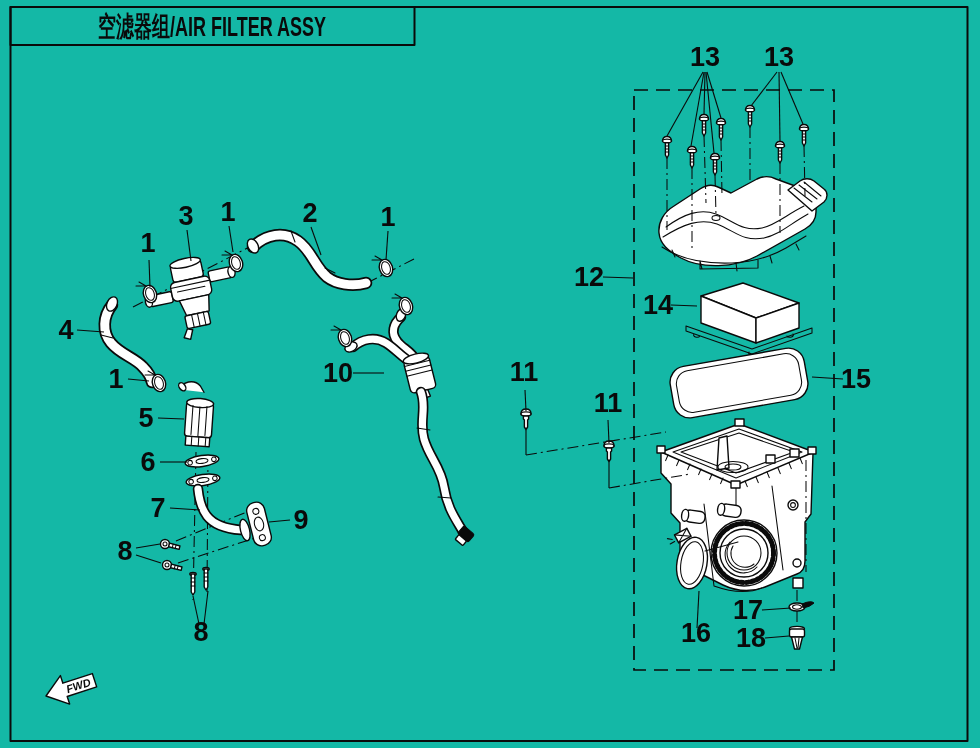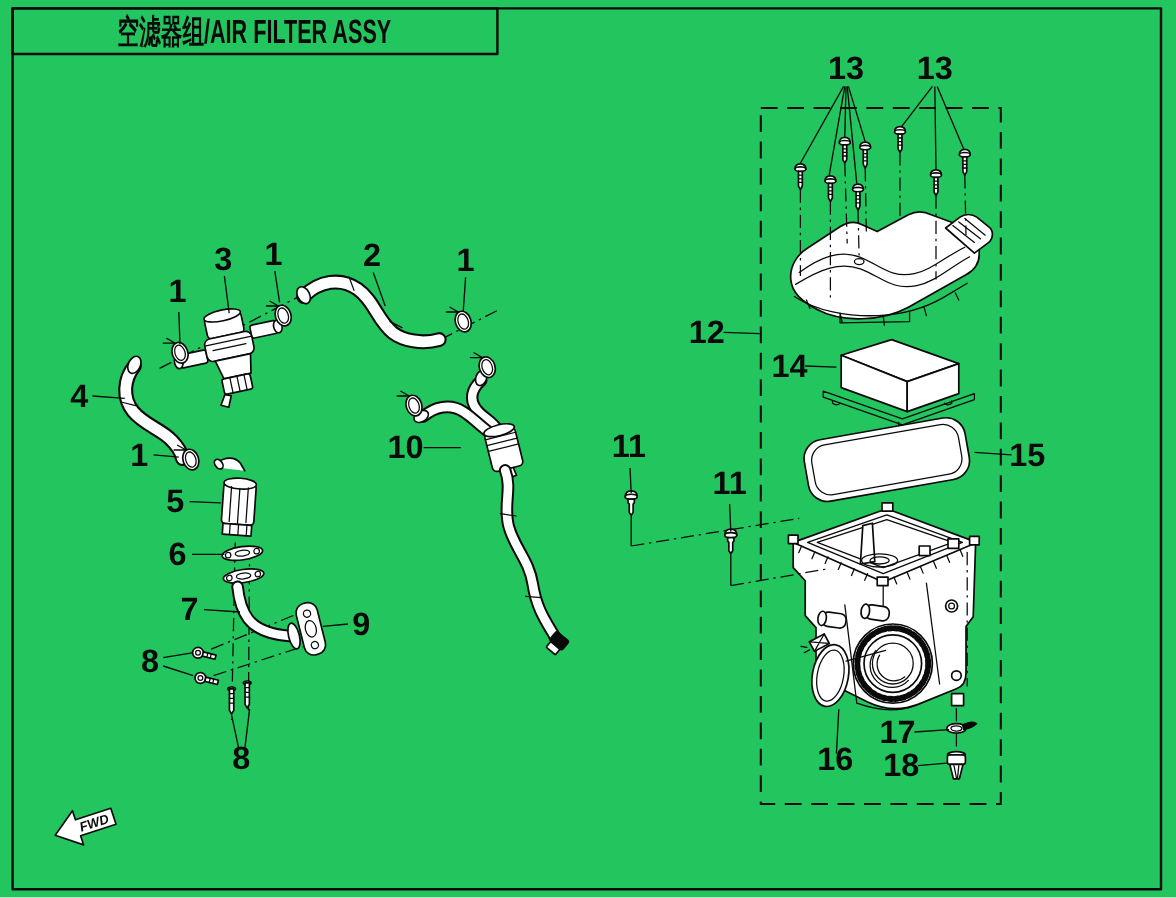--- a/index.html
+++ b/index.html
@@ -1,16 +1,16 @@
 <!DOCTYPE html>
 <html><head>
 <meta charset="utf-8">
 <style>
   html,body{margin:0;padding:0;background:#ffffff;}
-  .stage{position:relative;width:980px;height:748px;background:#22c55e;overflow:hidden;
+  .stage{position:relative;width:980px;height:748px;background:#14b8a6;overflow:hidden;
          font-family:"Liberation Sans",sans-serif;}
   svg{position:absolute;left:0;top:0;}
   .ink{stroke:#0a0a0a;fill:none;stroke-width:1.4;stroke-linecap:round;stroke-linejoin:round;}
   .w2{stroke-width:2;}
   .thin{stroke-width:1.05;}
   .part{fill:#ffffff;stroke:#0a0a0a;stroke-width:1.4;stroke-linecap:round;stroke-linejoin:round;}
   .dark{fill:#0a0a0a;stroke:#0a0a0a;stroke-width:1;}
   .tube{stroke:#0a0a0a;fill:none;stroke-width:12.5;stroke-linecap:round;stroke-linejoin:round;}
   .tube2{stroke:#ffffff;fill:none;stroke-width:9;stroke-linecap:round;stroke-linejoin:round;}
   .tubeS{stroke:#0a0a0a;fill:none;stroke-width:10.5;stroke-linecap:round;stroke-linejoin:round;}

